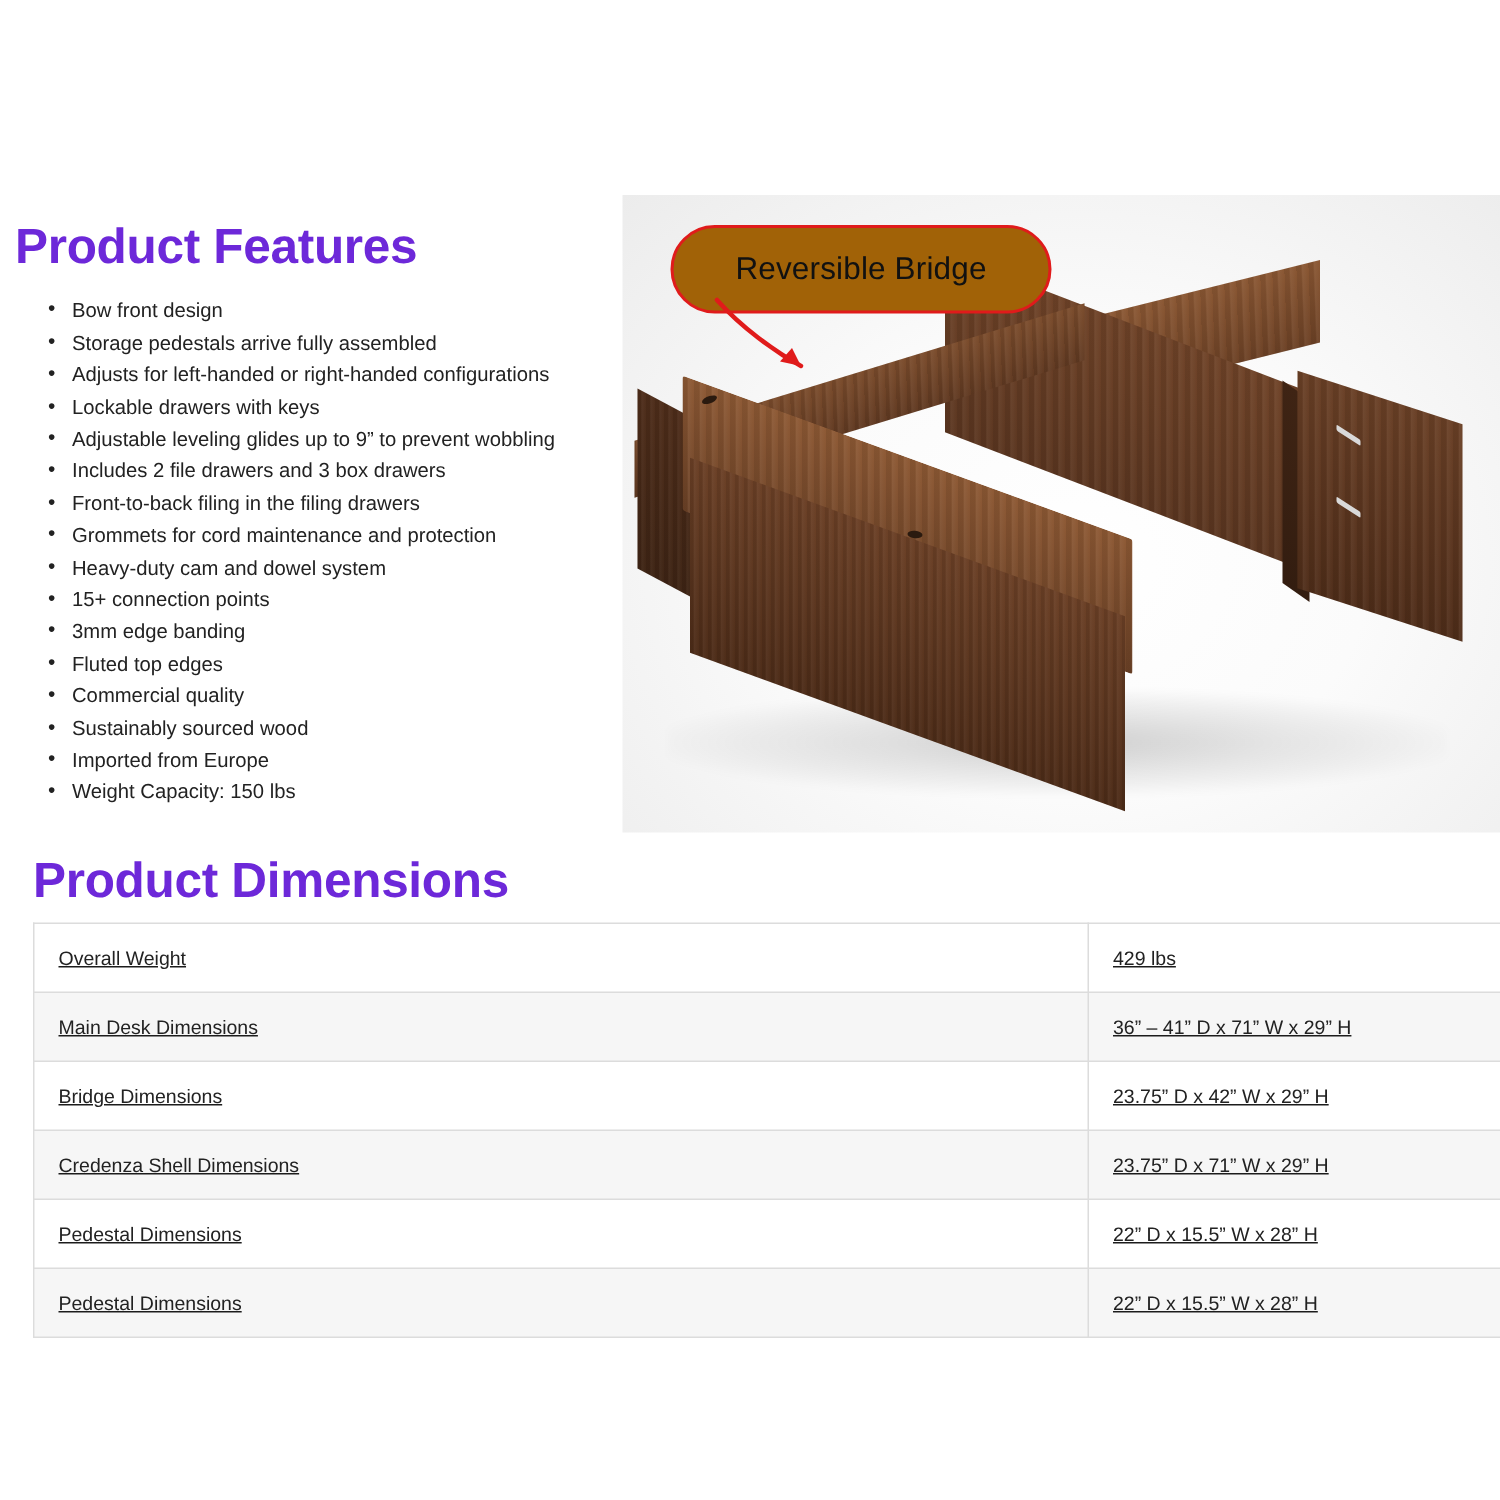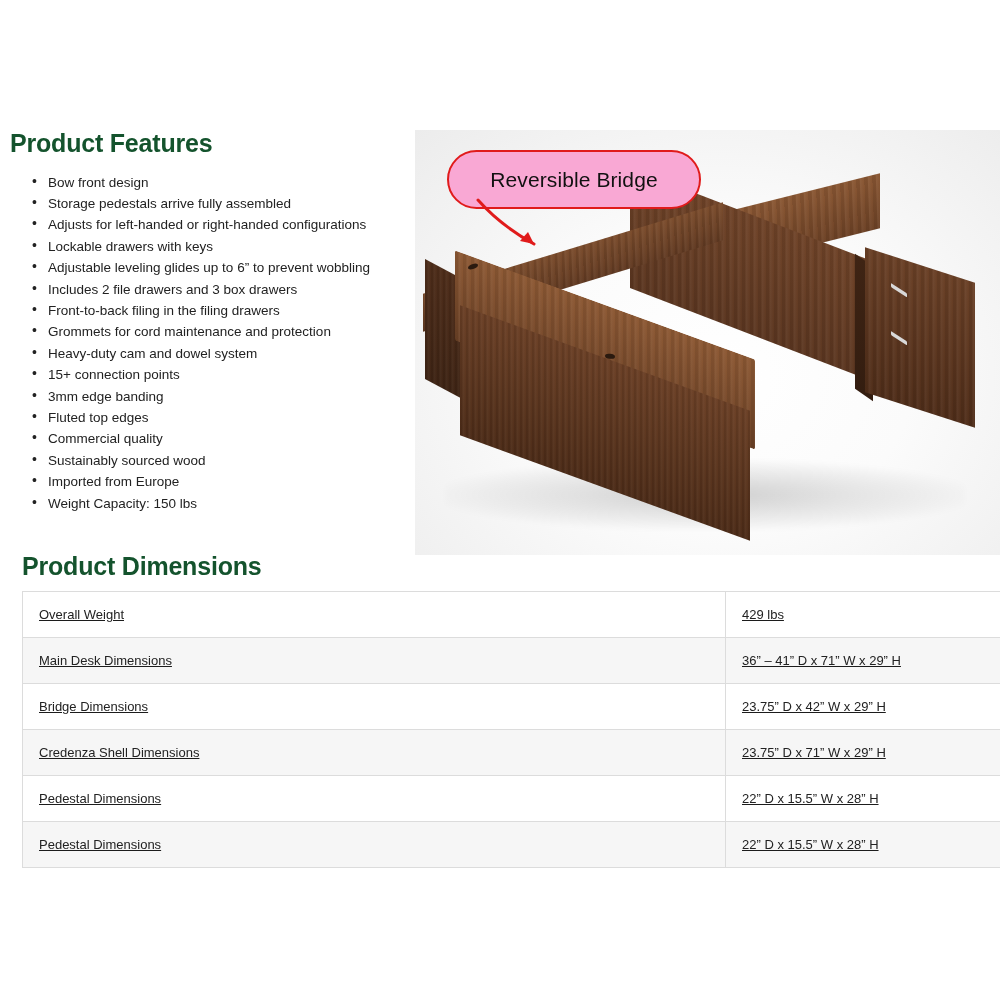--- a/index.html
+++ b/index.html
@@ -23,25 +23,25 @@
   }
 
   
   .features-block {
     position: absolute;
     left: 10px;
     top: 130px;
     width: 430px;
   }
   .section-title {
-    font-size: 25px;
+    font-size: 33px;
     font-weight: bold;
     letter-spacing: -0.2px;
-    color: #14532d;
-    margin: 0 0 14px 0;
+    color: #6d28d9;
+    margin: 16px 0 14px 0;
     line-height: 1.1;
   }
   ul.features {
     margin: 0;
     padding: 0 0 0 22px;
     list-style: none;
   }
   ul.features li {
     position: relative;
     font-size: 13.5px;
@@ -172,21 +172,21 @@
 
   
   .callout {
     position: absolute;
     left: 447px;
     top: 150px;
     width: 250px;
     height: 55px;
     border: 2.5px solid #e01b1b;
     border-radius: 30px;
-    background: #f9a8d4;
+    background: #a16207;
     display: flex;
     align-items: center;
     justify-content: center;
   }
   .callout-label {
     font-size: 21px;
     color: #111;
     letter-spacing: 0.1px;
   }
   .callout-arrow {
@@ -233,21 +233,21 @@
 
 <div class="page">
 
   <div class="features-block">
     <h2 class="section-title">Product Features</h2>
     <ul class="features">
       <li>Bow front design</li>
       <li>Storage pedestals arrive fully assembled</li>
       <li>Adjusts for left-handed or right-handed configurations</li>
       <li>Lockable drawers with keys</li>
-      <li>Adjustable leveling glides up to 6” to prevent wobbling</li>
+      <li>Adjustable leveling glides up to 9” to prevent wobbling</li>
       <li>Includes 2 file drawers and 3 box drawers</li>
       <li>Front-to-back filing in the filing drawers</li>
       <li>Grommets for cord maintenance and protection</li>
       <li>Heavy-duty cam and dowel system</li>
       <li>15+ connection points</li>
       <li>3mm edge banding</li>
       <li>Fluted top edges</li>
       <li>Commercial quality</li>
       <li>Sustainably sourced wood</li>
       <li>Imported from Europe</li>

